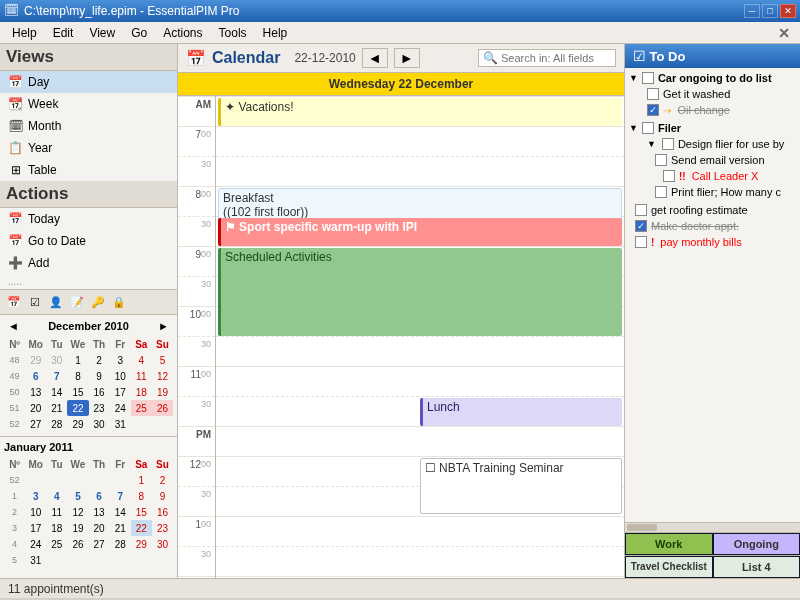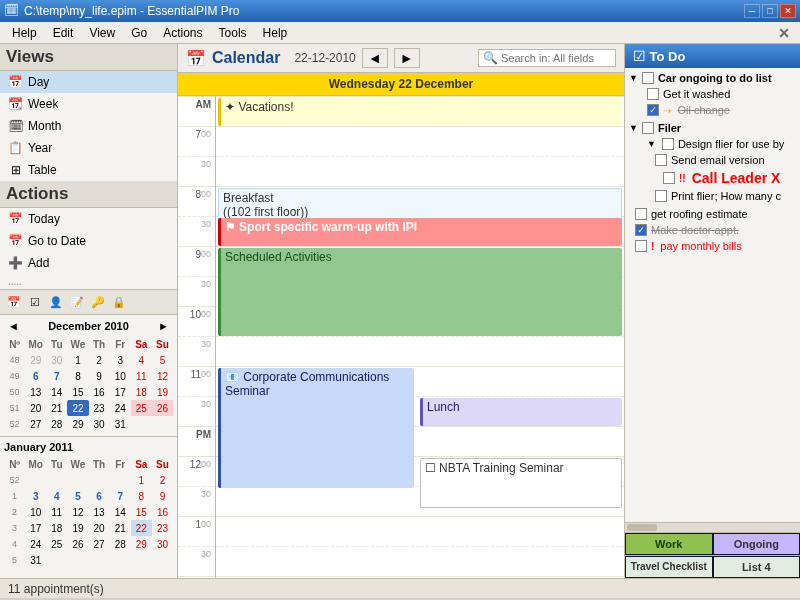--- a/index.html
+++ b/index.html
@@ -397,29 +397,26 @@
           </div>
 
           <div class="cal-event event-sport" style="position:absolute;top:122px;left:2px;right:2px;height:28px;z-index:3;">
             <span>⚑ Sport specific warm-up with IPI</span>
           </div>
 
           <div class="cal-event event-scheduled" style="position:absolute;top:152px;left:2px;right:2px;height:88px;z-index:2;">
             <span>Scheduled Activities</span>
           </div>
 
-          <div class="cal-event event-corporate" style="position:absolute;top:272px;left:2px;width:48%;height:120px;z-index:2;">
-            <span>📧 Corporate Communications<br>Seminar</span>
-          </div>
 
           <div class="cal-event event-lunch" style="position:absolute;top:302px;left:50%;right:2px;height:28px;z-index:2;">
             <span>Lunch</span>
           </div>
 
-          <div class="cal-event event-nbta" style="position:absolute;top:362px;left:50%;right:2px;height:50px;z-index:2;">
+          <div class="cal-event event-nbta" style="position:absolute;top:362px;left:50%;right:2px;height:56px;z-index:2;">
             <span>☐ NBTA Training Seminar</span>
           </div>
 
         </div>
       </div>
     </div>
 
   </div>
 
   <div class="todo-panel">
@@ -461,21 +458,21 @@
         </div>
 
         <div class="todo-item" style="padding-left:28px;">
           <span style="width:12px;height:12px;border:1px solid #888;background:white;display:inline-flex;flex-shrink:0;"></span>
           <span style="font-size:11px;">Send email version</span>
         </div>
 
         <div class="todo-item" style="padding-left:36px;">
           <span style="width:12px;height:12px;border:1px solid #888;background:white;display:inline-flex;flex-shrink:0;"></span>
           <span style="color:red;font-weight:bold;margin-right:2px;font-size:10px;">!!</span>
-          <span style="font-size:14px;color:red;font-weight:bold;">Call Leader X</span>
+          <span style="font-size:11px;color:red;">Call Leader X</span>
         </div>
 
         <div class="todo-item" style="padding-left:28px;">
           <span style="width:12px;height:12px;border:1px solid #888;background:white;display:inline-flex;flex-shrink:0;"></span>
           <span style="font-size:11px;">Print flier; How many c</span>
         </div>
       </div>
 
       <div class="todo-item" style="padding-left:8px;">
         <span style="width:12px;height:12px;border:1px solid #888;background:white;display:inline-flex;flex-shrink:0;"></span>

